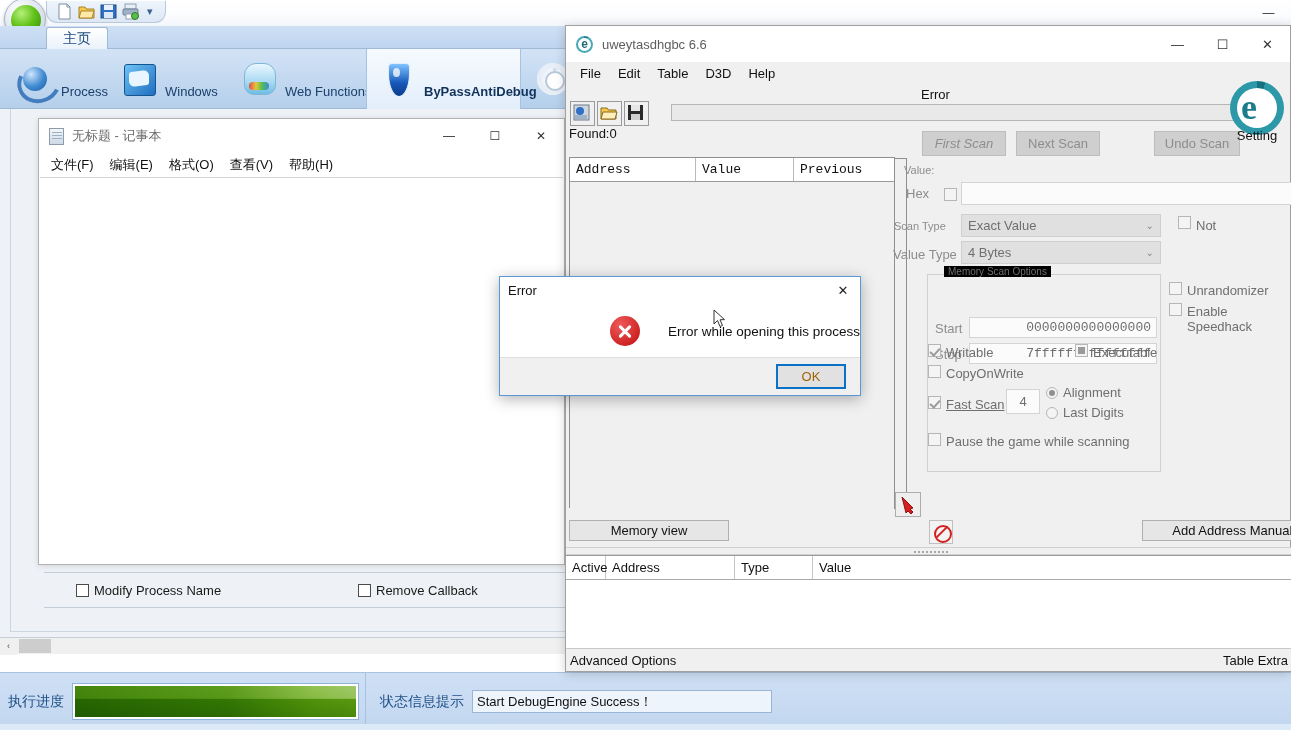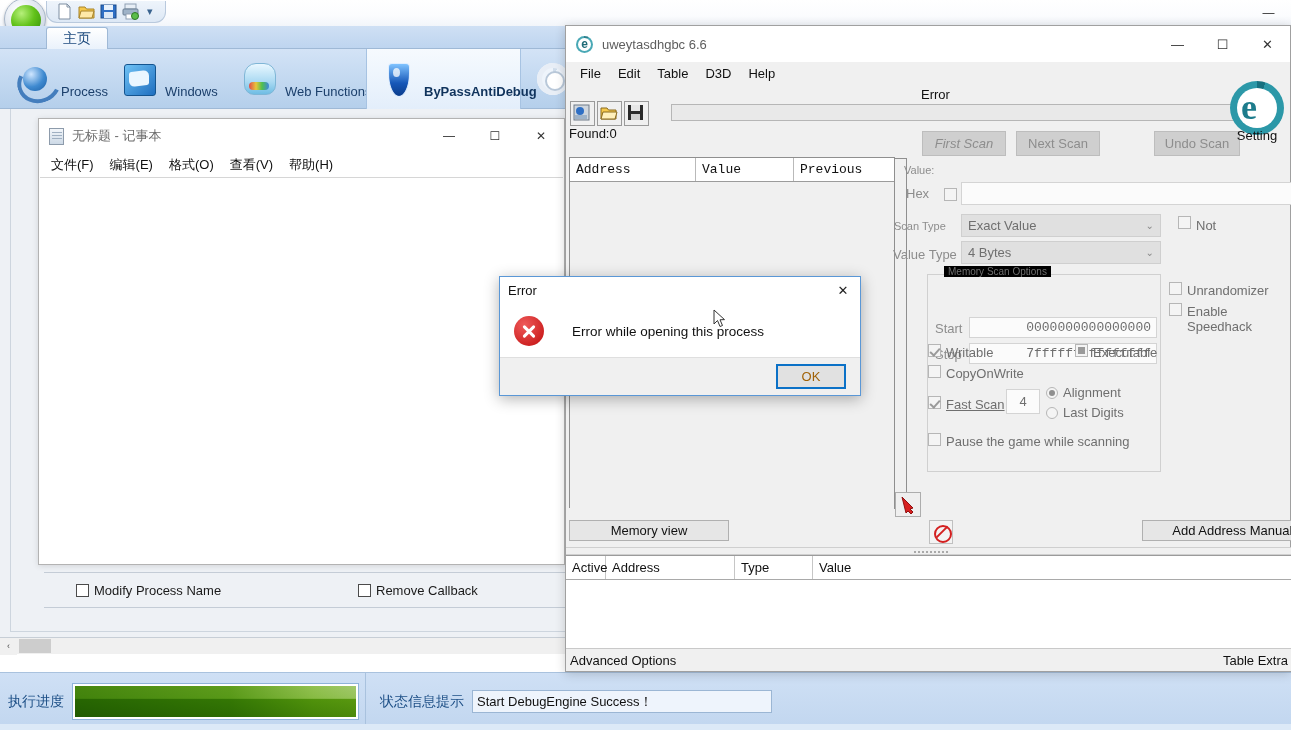--- a/index.html
+++ b/index.html
@@ -249,21 +249,21 @@
   .ce-foot { position:absolute; left:0; bottom:0; width:726px; height:23px; background:#f0f0f0;
      border-top:1px solid #c9c9c9; display:flex; align-items:center; font-size:13px; color:#111; }
 
   
   .dlg {
     position:absolute; left:499px; top:276px; width:362px; height:120px;
     background:#ffffff; border:1px solid #5a97d6; box-shadow:0 3px 14px rgba(0,0,0,.3);
   }
   .dlg-title { height:26px; display:flex; align-items:center; padding-left:8px; font-size:13px; color:#111; }
   .dlg-x { margin-left:auto; width:34px;height:26px;display:flex;align-items:center;justify-content:center;font-size:13px;color:#222;}
-  .dlg-body { height:56px; display:flex; align-items:center; gap:28px; padding-left:14px; }
+  .dlg-body { height:56px; display:flex; align-items:center; gap:28px; padding-left:14px;justify-content:flex-end; }
   .err-ico { width:30px;height:30px;border-radius:50%;background:radial-gradient(circle at 35% 30%,#ef5a5a,#c10d0d);
      position:relative; flex:0 0 30px; }
   .err-ico::before,.err-ico::after{content:"";position:absolute;left:7px;top:14px;width:16px;height:3px;background:#fff;border-radius:2px;}
   .err-ico::before{transform:rotate(45deg);} .err-ico::after{transform:rotate(-45deg);}
   .dlg-msg { font-size:13.5px; color:#111; }
   .dlg-foot { position:absolute; left:0; bottom:0; width:360px; height:38px; background:#f0f0f0;
      border-top:1px solid #dfdfdf; display:flex; align-items:center; justify-content:flex-end; padding-right:14px; }
   .ok-btn { width:70px;height:25px; background:#e1e1e1; border:2px solid #0b71c7; font-size:13px;
      display:flex; align-items:center; justify-content:center; color:#a16207; }
   .cursor { position:absolute; left:713px; top:309px; width:13px; height:20px; z-index:60; }

